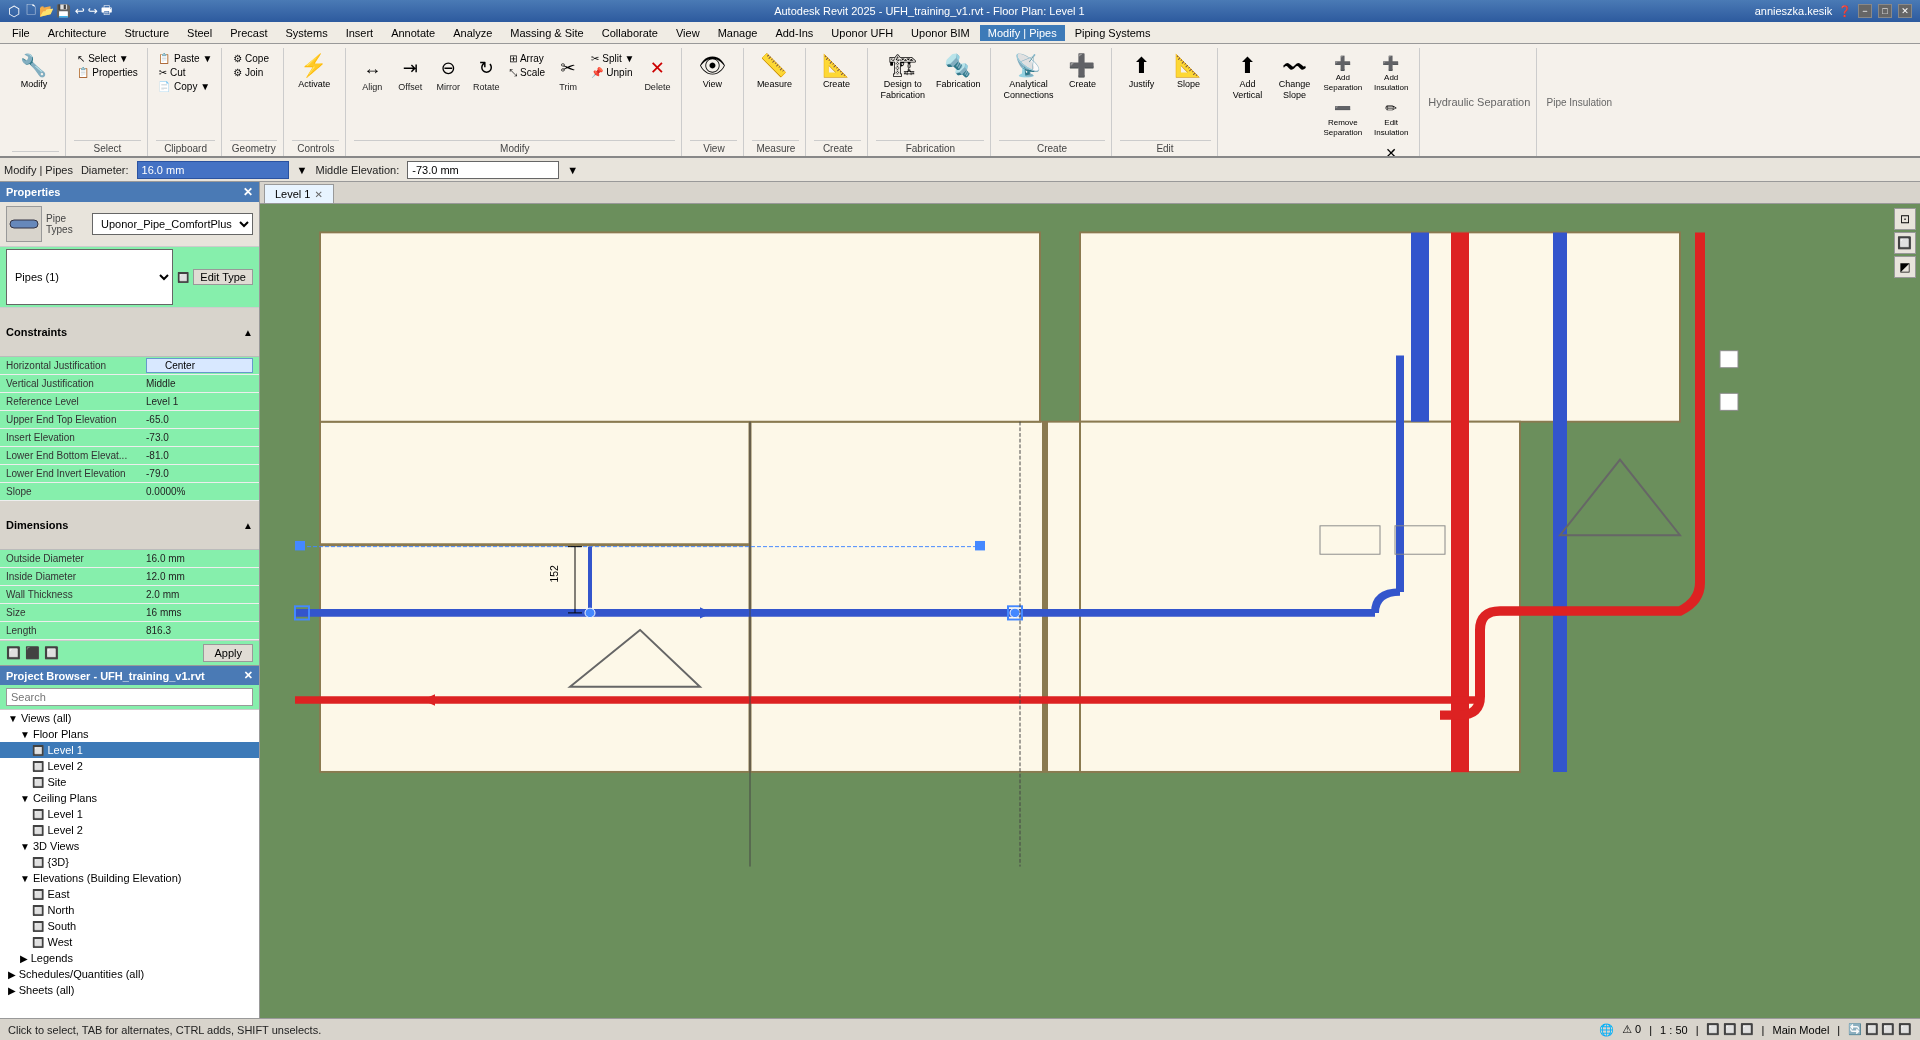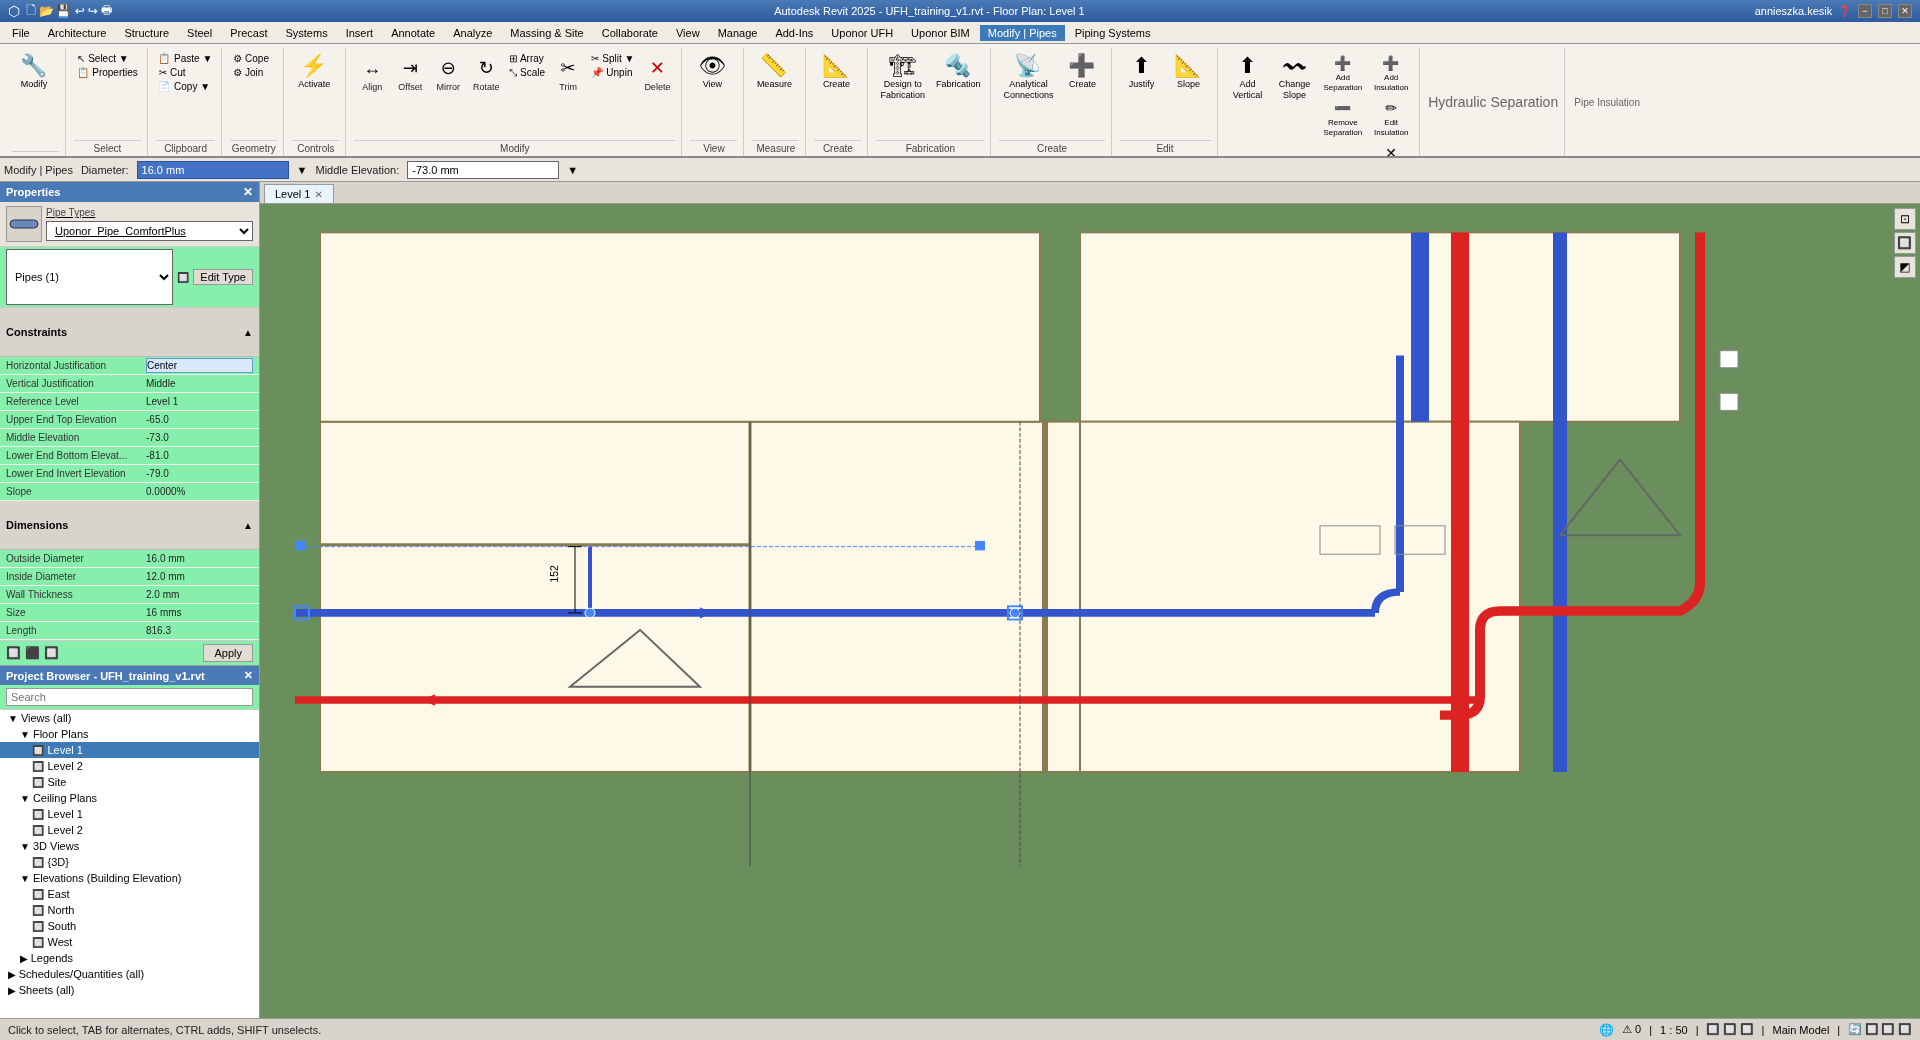--- a/index.html
+++ b/index.html
@@ -248,21 +248,21 @@
     }
     .prop-val {
       flex: 1;
       font-size: 10px;
       color: #222;
     }
     .prop-val-input {
       width: 100%;
       background: #d8e8ff;
       border: 1px solid #6699cc;
-      padding: 1px 0;
+      padding: 1px 18px;
       font-size: 10px;
     }
 
     
     #project-browser {
       flex: 1;
       display: flex;
       flex-direction: column;
       overflow: hidden;
       border-top: 1px solid #999;
@@ -666,21 +666,21 @@
           <div class="ribbon-large-btn">
             <div style="font-size:14px;">✕</div>
 
           </div>
         </div>
       </div>
 
     </div>
 
     <div style="display:flex;flex-direction:column;padding:0 6px;border-right:1px solid #ccc;min-width:80px;">
-      <div style="flex:1;display:flex;align-items:center;justify-content:center;font-size:14px;color:#666;">Hydraulic Separation</div>
+      <div style="flex:1;display:flex;align-items:center;justify-content:center;font-size:11px;color:#666;">Hydraulic Separation</div>
     </div>
     <div style="display:flex;flex-direction:column;padding:0 6px;min-width:80px;">
       <div style="flex:1;display:flex;align-items:center;justify-content:center;font-size:10px;color:#666;">Pipe Insulation</div>
     </div>
 
   </div>
 </div>
 
 <div id="parambar">
   <span class="param-label">Modify | Pipes</span>
@@ -701,21 +701,21 @@
         <span>Properties</span>
         <span class="panel-close">✕</span>
       </div>
 
       <div class="prop-type-selector">
         <div class="prop-icon">
           <svg width="32" height="32" viewBox="0 0 32 32">
             <rect x="2" y="12" width="28" height="8" rx="4" fill="#6688bb" stroke="#334"></rect>
           </svg>
         </div>
-        <div style="flex:1;display:flex;flex-direction:column;gap:3px;text-decoration:underline;">
+        <div style="flex:1;display:flex;flex-direction:row;gap:3px;">
           <div style="font-size:10px;color:#444;">Pipe Types</div>
           <select class="prop-dropdown">
             <option>Uponor_Pipe_ComfortPlus</option>
           </select>
         </div>
       </div>
 
       <div class="pipe-selector">
         <select class="pipe-dropdown">
           <option>Pipes (1)</option>
@@ -740,21 +740,21 @@
         </div>
         <div class="prop-row">
           <div class="prop-name">Reference Level</div>
           <div class="prop-val">Level 1</div>
         </div>
         <div class="prop-row">
           <div class="prop-name">Upper End Top Elevation</div>
           <div class="prop-val">-65.0</div>
         </div>
         <div class="prop-row">
-          <div class="prop-name">Middle Elevation</div>
+          <div class="prop-name">Insert Elevation</div>
           <div class="prop-val">-73.0</div>
         </div>
         <div class="prop-row">
           <div class="prop-name">Lower End Bottom Elevat...</div>
           <div class="prop-val">-81.0</div>
         </div>
         <div class="prop-row">
           <div class="prop-name">Lower End Invert Elevation</div>
           <div class="prop-val">-79.0</div>
         </div>

